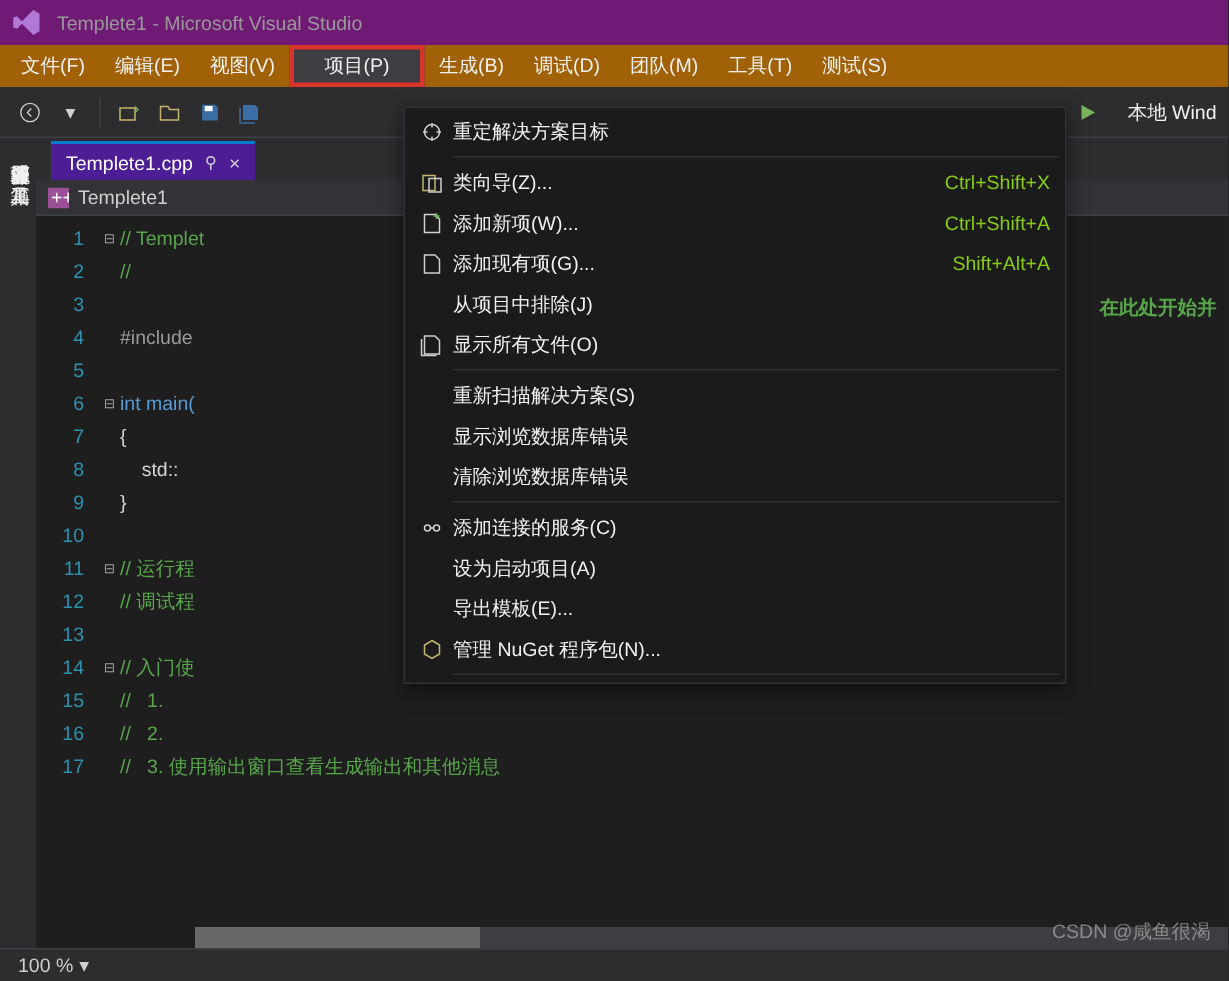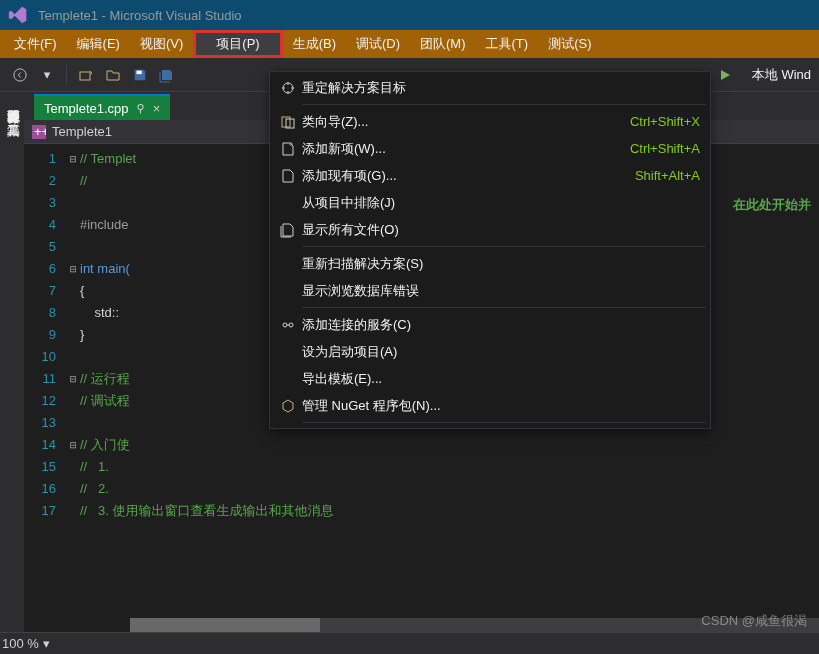--- a/index.html
+++ b/index.html
@@ -1,58 +1,58 @@
 <!DOCTYPE html>
 <html><head>
 <meta charset="utf-8">
 <style>
 * { margin: 0; padding: 0; box-sizing: border-box; font-family: "Segoe UI", "Microsoft YaHei", sans-serif; font-size: 13px; }
 body { background: #2d2d30; color: #f1f1f1; width: 819px; height: 654px; overflow: hidden; position: relative; }
 
-.title-bar { height: 30px; background: #0c4a6e; display: flex; align-items: center; padding: 0 8px; color: #999; }
+.title-bar { height: 30px; background: #701a75; display: flex; align-items: center; padding: 0 8px; color: #999; }
 .vs-logo { width: 20px; height: 20px; margin-right: 10px; display: flex; align-items: center; justify-content: center; }
 .title-text { font-size: 13px; }
 
 .menu-bar { height: 28px; background: #a16207; display: flex; align-items: center; padding: 0 4px; }
 .menu-item { padding: 4px 10px; color: #f1f1f1; cursor: pointer; position: relative; }
 .menu-item.active { background: #3e3e42; }
 .menu-item.highlighted { border: 3px solid #d9342b; padding: 2px 20px; }
 
 .toolbar { height: 34px; background: #2d2d30; border-bottom: 1px solid #3f3f46; display: flex; align-items: center; padding: 0 8px; gap: 3px; }
 .tool-btn { width: 24px; height: 24px; display: flex; align-items: center; justify-content: center; color: #d0d0d0; cursor: pointer; }
 .tool-btn.green { color: #7ab55c; }
 .tool-sep { width: 1px; height: 20px; background: #3f3f46; margin: 0 4px; }
 .run-btn { display: flex; align-items: center; gap: 21px; color: #f1f1f1; margin-left: auto; }
 
 .main-area { display: flex; height: calc(100% - 92px - 22px); }
 .left-rail { width: 24px; background: #2d2d30; writing-mode: vertical-rl; color: #f1f1f1; padding: 8px 2px; font-size: 12px; display: flex; gap: 14px; }
 .rail-item { cursor: pointer; }
 
 .editor-area { flex: 1; display: flex; flex-direction: column; background: #1e1e1e; position: relative; }
 .tab-bar { height: 28px; background: #2d2d30; display: flex; align-items: flex-end; padding-left: 10px; }
-.tab { background: #15803d; border-top: 2px solid #007acc; padding: 4px 10px; color: #fff; display: flex; align-items: center; gap: 8px; height: 26px; }
+.tab { background: #4c1d95; border-top: 2px solid #007acc; padding: 4px 10px; color: #fff; display: flex; align-items: center; gap: 8px; height: 26px; }
 .pin { color: #d0d0d0; font-size: 11px; }
 .close-x { color: #d0d0d0; cursor: pointer; }
 
 .breadcrumb { height: 24px; background: #333337; display: flex; align-items: center; padding: 0 8px; gap: 6px; color: #d0d0d0; border-bottom: 1px solid #3f3f46; }
 .cpp-icon { width: 14px; height: 14px; }
 
 .code-area { flex: 1; display: flex; background: #1e1e1e; font-family: Consolas, monospace; font-size: 14px; overflow: hidden; }
 .gutter { width: 42px; text-align: right; padding-right: 10px; color: #2b91af; background: #1e1e1e; padding-top: 4px; }
 .gutter div { height: 22px; line-height: 22px; }
 .fold-col { width: 14px; background: #1e1e1e; padding-top: 4px; }
 .fold-col div { height: 22px; display: flex; align-items: center; justify-content: center; color: #a0a0a0; font-size: 9px; }
 .code { flex: 1; padding-top: 4px; }
 .code-line { height: 22px; line-height: 22px; white-space: pre; }
 .c-comment { color: #57a64a; }
 .c-macro { color: #9b9b9b; }
 .c-keyword { color: #569cd6; }
 .c-text { color: #d4d4d4; }
 
-.status-bar { height: 22px; background: #2d2d30; display: flex; align-items: center; padding: 0 2px; color: #d0d0d0; border-top: 1px solid #3f3f46; font-size: 12px; }
+.status-bar { height: 22px; background: #2d2d30; display: flex; align-items: center; padding: 0 12px; color: #d0d0d0; border-top: 1px solid #3f3f46; font-size: 12px; }
 .status-bar .zoom { display: flex; align-items: center; gap: 4px; }
 
 .context-menu { position: absolute; top: 71px; left: 269px; width: 442px; background: #1b1b1c; border: 1px solid #333337; box-shadow: 0 4px 12px rgba(0,0,0,.5); z-index: 100; padding: 2px 0; }
 .ctx-item { height: 27px; display: flex; align-items: center; padding: 0 10px 0 4px; cursor: pointer; color: #f1f1f1; }
 .ctx-item.highlighted-red { border: 3px solid #d9342b; background: #3f3f41; }
 .ctx-icon { width: 28px; display: flex; align-items: center; justify-content: center; }
 .ctx-label { flex: 1; }
 .ctx-shortcut { color: #84cc16; margin-left: 31px; }
 .ctx-sep { height: 1px; background: #333337; margin: 3px 4px 3px 32px; }
 
@@ -269,20 +269,25 @@
     <div class="ctx-item">
       <span class="ctx-icon"></span>
       <span class="ctx-label">重新扫描解决方案(S)</span>
       <span class="ctx-shortcut"></span>
     </div>
     <div class="ctx-item">
       <span class="ctx-icon"></span>
       <span class="ctx-label">显示浏览数据库错误</span>
       <span class="ctx-shortcut"></span>
     </div>
+    <div class="ctx-item">
+      <span class="ctx-icon"></span>
+      <span class="ctx-label">清除浏览数据库错误</span>
+      <span class="ctx-shortcut"></span>
+    </div>
     <div class="ctx-sep"></div>
     <div class="ctx-item">
       <span class="ctx-icon">
         <svg width="16" height="16" viewBox="0 0 16 16">
           <circle cx="5" cy="8" r="2" fill="none" stroke="#d0d0d0"></circle>
           <circle cx="11" cy="8" r="2" fill="none" stroke="#d0d0d0"></circle>
           <path d="M7 8h2" stroke="#d0d0d0"></path>
         </svg>
       </span>
       <span class="ctx-label">添加连接的服务(C)</span>

